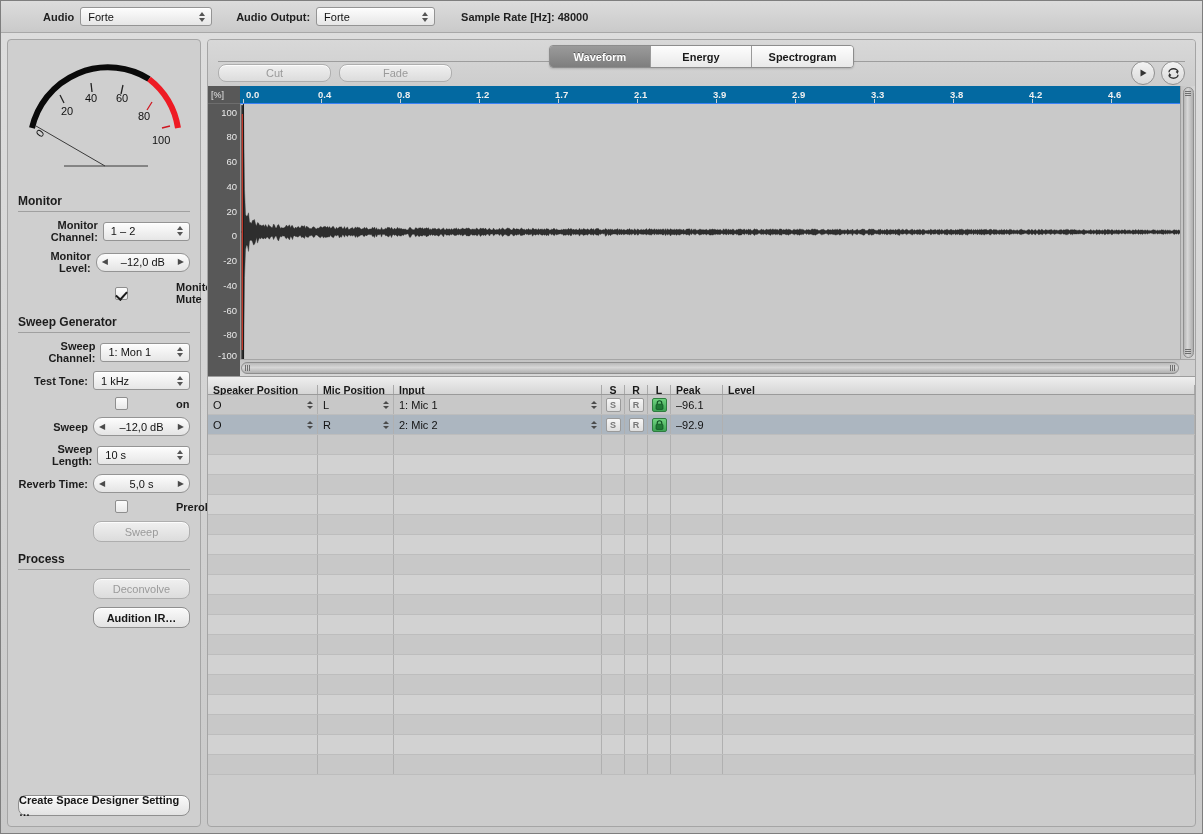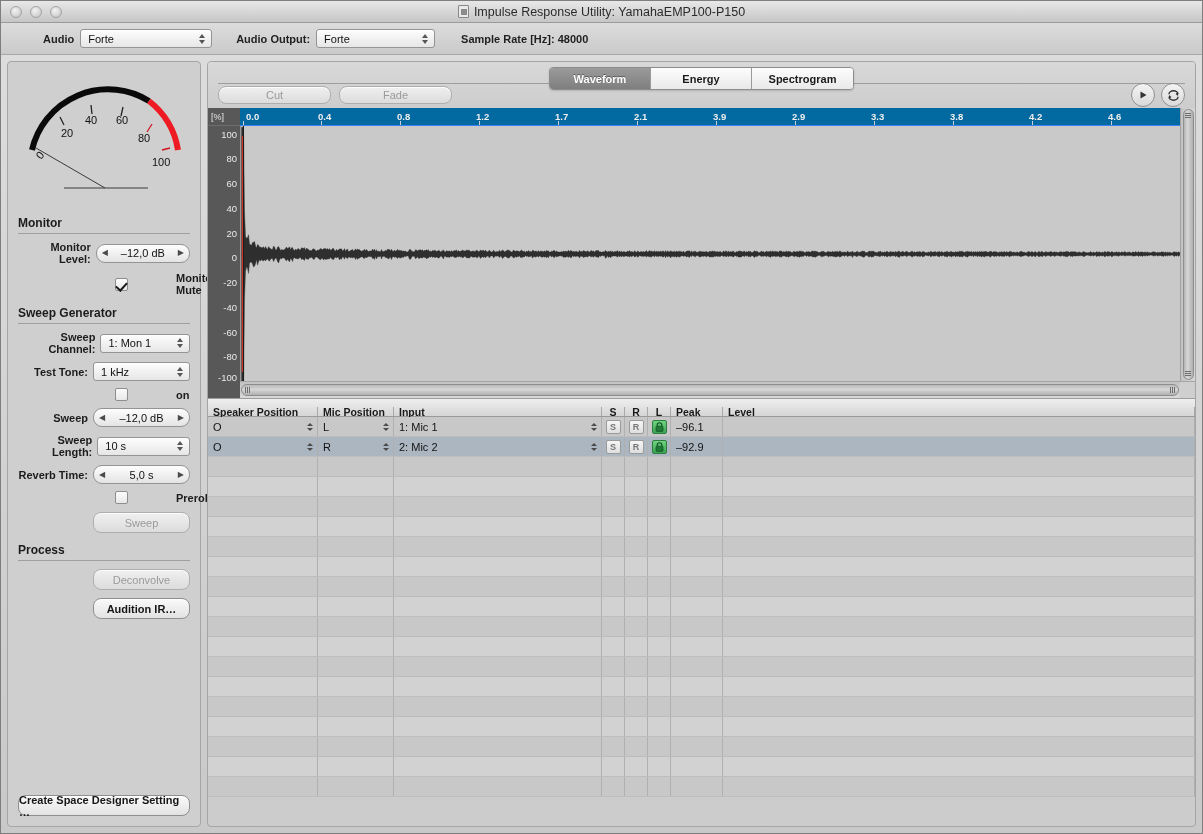--- a/index.html
+++ b/index.html
@@ -329,31 +329,20 @@
   .c-r    { width: 23px;  flex: 0 0 23px; }
   .c-l    { width: 23px;  flex: 0 0 23px; }
   .c-peak { width: 52px;  flex: 0 0 52px; }
   .c-lvl  { flex: 1; }
 </style>
 </head>
 <body>
 
 <div class="window">
 
-  <div class="titlebar">
-    <div class="traffic">
-      <div class="tl"></div>
-      <div class="tl"></div>
-      <div class="tl"></div>
-    </div>
-    <div class="title-wrap">
-      <div class="doc-icon"></div>
-      <div class="title-text">Impulse Response Utility: YamahaEMP100-P150</div>
-    </div>
-  </div>
 
   <div class="toolbar">
     <span class="tb-label">Audio</span>
     <div class="popup" style="width:132px">
       <span class="val">Forte</span>
       <span class="stepper-arrows">
           <i class="up"></i>
           <i class="dn"></i>
         </span>
     </div>
@@ -394,20 +383,30 @@
           <text x="120" y="70" font-family="Liberation Sans, sans-serif" font-size="11" fill="#111">80</text>
           <text x="134" y="94" font-family="Liberation Sans, sans-serif" font-size="11" fill="#111">100</text>
 
           <line x1="87" y1="116" x2="18" y2="76" stroke="#3a3a3a" stroke-width="1"></line>
           <line x1="46" y1="116" x2="130" y2="116" stroke="#3a3a3a" stroke-width="1"></line>
         </svg>
       </div>
 
       <div class="section-title">Monitor</div>
 
+      <div class="row">
+        <span class="lbl">Monitor Channel:</span>
+        <div class="popup ctl pop">
+          <span class="val">1 – 2</span>
+          <span class="stepper-arrows">
+              <i class="up"></i>
+              <i class="dn"></i>
+            </span>
+        </div>
+      </div>
 
       <div class="row">
         <span class="lbl">Monitor  Level:</span>
         <div class="stepper">
           <span class="arw">◀</span>
           <span class="sval">–12,0 dB</span>
           <span class="arw">▶</span>
         </div>
       </div>
 

